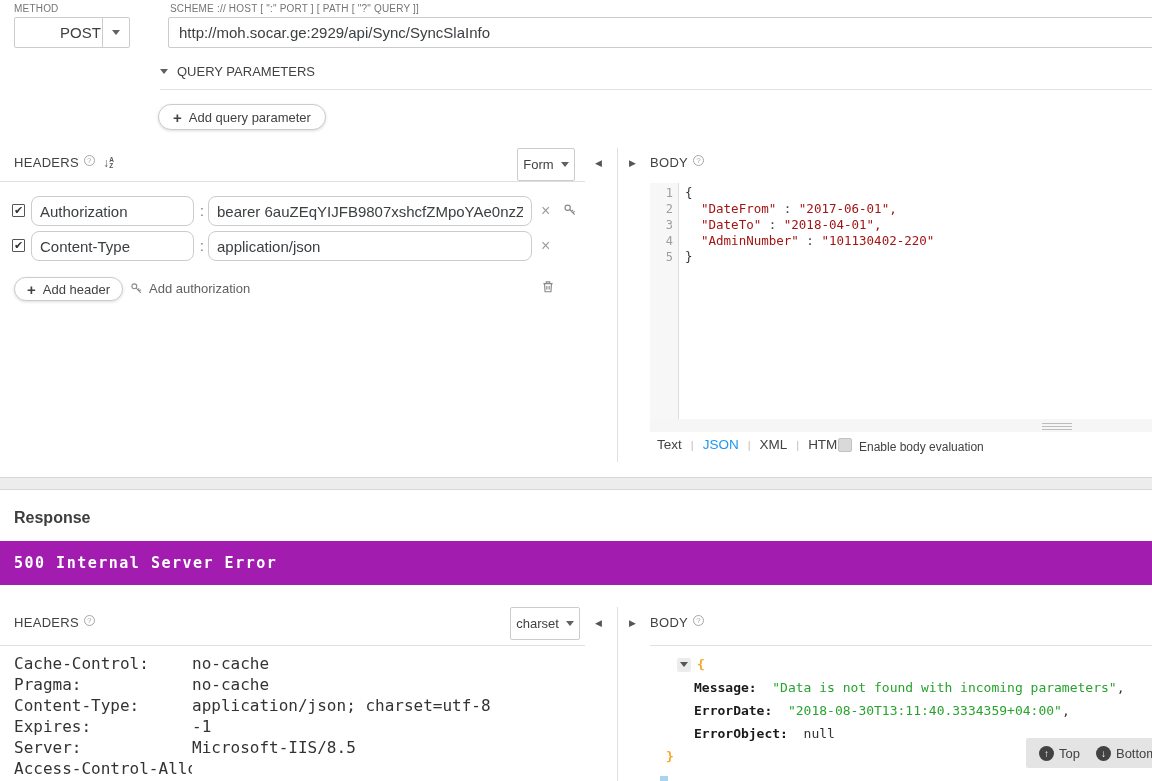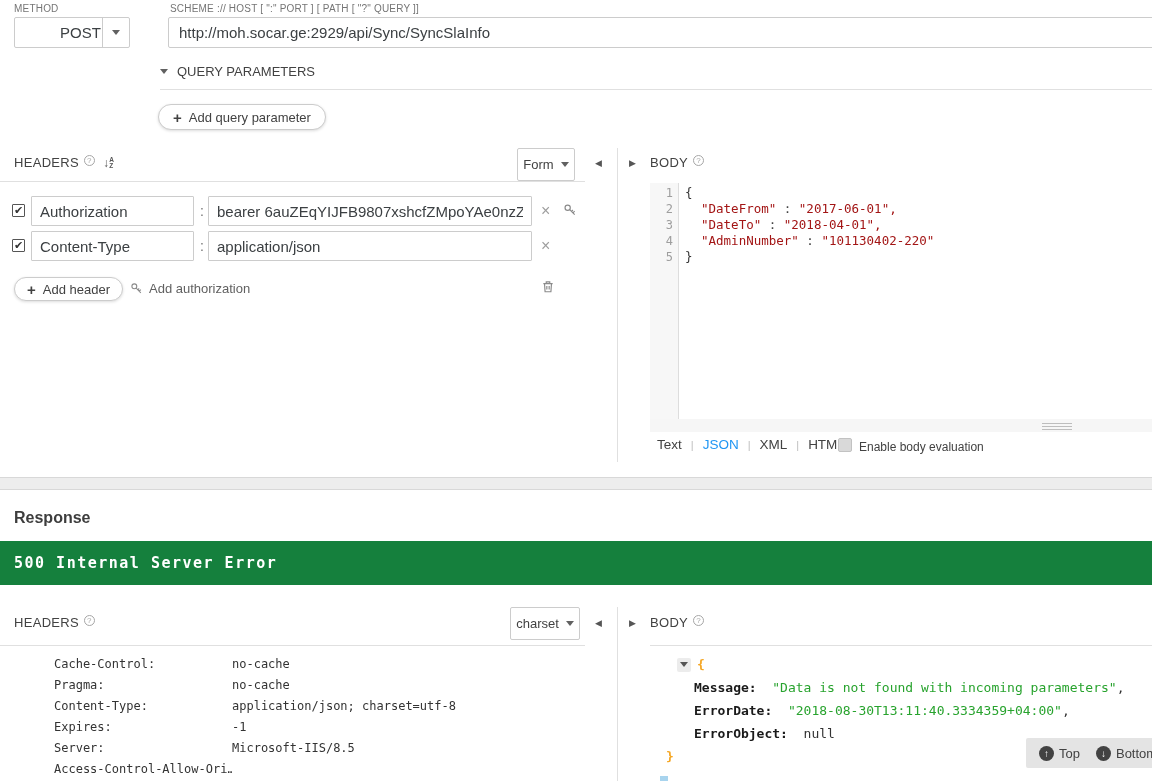--- a/index.html
+++ b/index.html
@@ -19,21 +19,21 @@
   .vline{ background:#e0e0e0; width:1px; }
 
   
   .box{ border:1px solid #ccc; border-radius:2px; background:#fff; }
   .select{ display:flex; align-items:center; font-size:13px; color:#424242; cursor:pointer; }
   .caret{ width:0; height:0; border-left:4px solid transparent; border-right:4px solid transparent;
           border-top:5px solid #616161; display:inline-block; }
   .method-select{ left:14px; top:17px; width:116px; height:31px;padding-left:36px; }
   .method-text{ flex:1; padding-left:9px; font-size:15px; color:#3c4043; }
   .method-caret-box{ width:27px; align-self:stretch; border-left:1px solid #ccc; display:flex; align-items:center; justify-content:center; }
-  .text-input{ border:1px solid #ccc; border-radius:1px; background:#fff; font-family:"Liberation Sans",sans-serif;
+  .text-input{ border:1px solid #ccc; border-radius:8px; background:#fff; font-family:"Liberation Sans",sans-serif;
                font-size:15px; color:#3c4043; padding:0 8px; outline:none; }
   .url-input{ left:168px; top:17px; width:1000px; height:31px; border-radius:2px; padding-left:10px; }
 
   
   .qp-toggle{ left:160px; top:64px; display:flex; align-items:center; gap:9px; font-size:13px; color:#424242; cursor:pointer;}
   .pill-btn{ display:inline-flex; align-items:center; gap:7px; border:1px solid #ccc; border-radius:14px;
              background:#fff; font-size:13px; color:#424242; box-shadow:0 1px 3px rgba(0,0,0,.14); cursor:pointer; }
   .plus{ font-size:15px; font-weight:bold; color:#424242; }
 
   
@@ -66,26 +66,26 @@
   .tab.active{ color:#2196f3; }
   .tab-sep{ color:#bdbdbd; font-size:11px; }
   .eval-box{ width:14px; height:14px; background:#d9d9d9; border:1px solid #c2c2c2; border-radius:2px; cursor:pointer; }
   .eval-label{ font-size:12px; color:#424242; }
 
   
   .divider-band{ left:0; top:477px; width:1152px; height:13px; background:#ededed;
                  border-top:1px solid #d8d8d8; border-bottom:1px solid #d8d8d8; }
 
   .response-title{ left:14px; top:509px; font-size:16px; font-weight:bold; color:#3d3d3d; }
-  .banner{ left:0; top:541px; width:1152px; height:44px; background:#15803d; display:flex; align-items:center; }
+  .banner{ left:0; top:541px; width:1152px; height:44px; background:#a21caf; display:flex; align-items:center; }
   .banner-text{ margin-left:14px; font-family:"DejaVu Sans Mono",monospace; font-size:15px; font-weight:bold;
                 color:#fff; letter-spacing:1.5px; }
 
   
-  .resp-rows{ left:14px; top:653px; font-family:"DejaVu Sans Mono",monospace; font-size:12px; color:#333;margin-left:40px; }
+  .resp-rows{ left:14px; top:653px; font-family:"DejaVu Sans Mono",monospace; font-size:16px; color:#333; }
   .resp-row{ display:flex; height:21px; align-items:center; }
   .resp-row .rname{ flex:0 0 178px; overflow:hidden; white-space:nowrap; }
   .resp-row .rval{ white-space:nowrap; }
 
   
   .tree{ left:650px; top:653px; font-family:"DejaVu Sans Mono",monospace; font-size:13px; color:#333; }
   .tree-row{ height:23px; display:flex; align-items:center; white-space:pre; }
   .brace{ color:#f5a623; font-weight:bold; }
   .toggle{ width:14px; height:14px; background:#ececec; border-radius:2px; margin-left:27px; margin-right:6px;
            display:flex; align-items:center; justify-content:center; cursor:pointer; }

